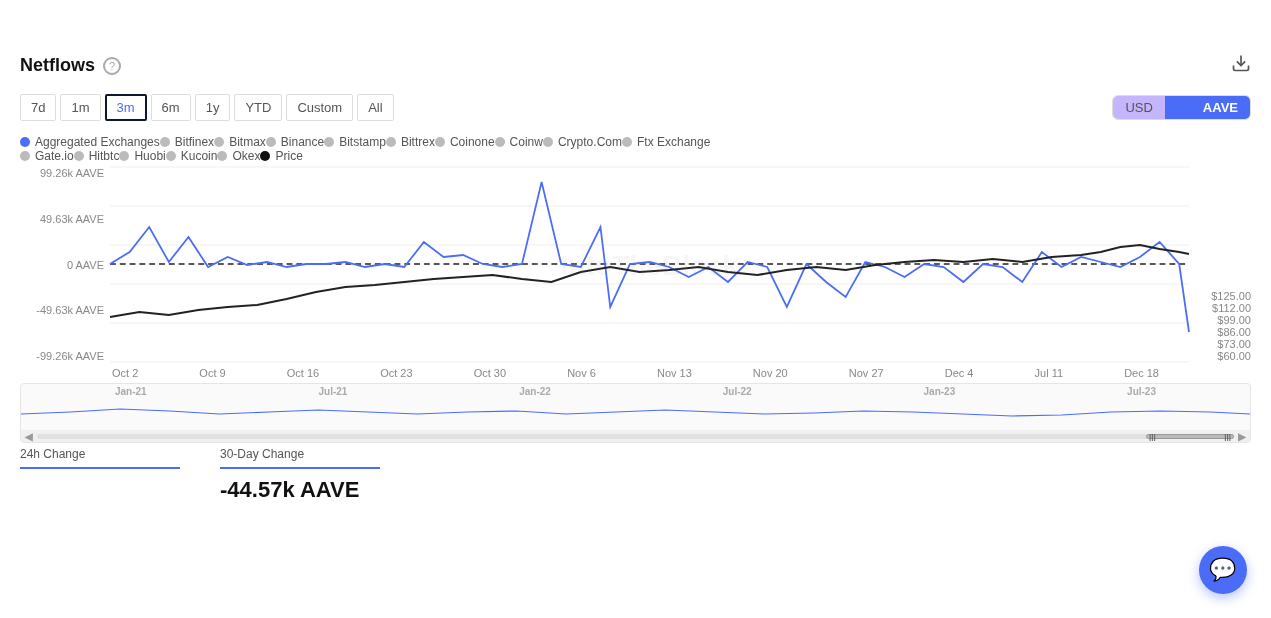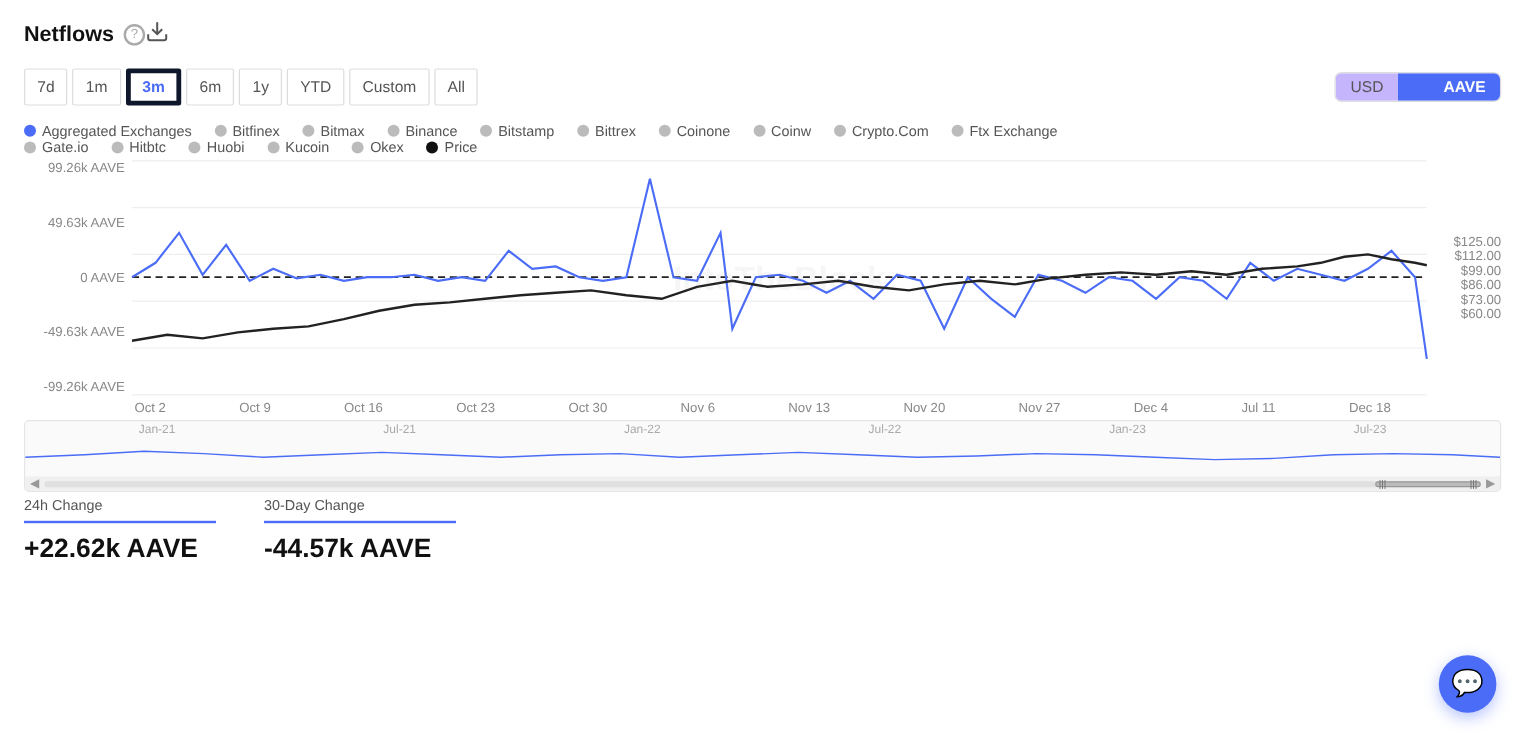--- a/index.html
+++ b/index.html
@@ -1,30 +1,30 @@
 <!DOCTYPE html>
 <html><head>
   <meta charset="utf-8">
   <style>
     * { box-sizing: border-box; margin: 0; padding: 0; }
     body { font-family: -apple-system, BlinkMacSystemFont, 'Segoe UI', sans-serif; background: #fff; color: #333; font-size: 13px; }
     .container { width: 1271px; min-height: 618px; background: #fff; padding: 16px 20px; position: relative; }
-    .header { display: flex; align-items: center; justify-content: flex-start; margin-bottom: 16px; }
+    .header { display: flex; align-items: center; justify-content: space-between; margin-bottom: 16px; margin-top: 37px; }
     .header-left { display: flex; align-items: center; gap: 8px; }
     .title { font-size: 18px; font-weight: 600; color: #111; }
     .help-icon { width: 18px; height: 18px; border-radius: 50%; border: 2px solid #aaa; display: flex; align-items: center; justify-content: center; color: #aaa; font-size: 11px; cursor: pointer; }
     .download-icon { cursor: pointer; color: #555; font-size: 18px; }
     .controls { display: flex; align-items: center; justify-content: space-between; margin-bottom: 14px; }
     .time-buttons { display: flex; gap: 4px; }
     .time-btn { padding: 4px 10px; border: 1px solid #ddd; background: #fff; border-radius: 2px; cursor: pointer; font-size: 13px; color: #555; }
-    .time-btn.active { border: 4px solid #0f172a; color: #4a6cf7; font-weight: 700; background: #fff; }
+    .time-btn.active { border: 2px solid #0f172a; color: #4a6cf7; font-weight: 400; background: #fff; }
     .currency-buttons { display: flex; gap: 0; border: 1px solid #ddd; border-radius: 6px; overflow: hidden; }
     .currency-btn { padding: 4px 12px; background: #c4b5fd; border: none; cursor: pointer; font-size: 13px; color: #555; }
     .currency-btn.active { background: #4a6cf7; color: #fff; font-weight: 600; padding-left: 38px; }
-    .legend { display: flex; flex-wrap: wrap; gap: 6px 19px; margin-bottom: 8px; align-items: center; }
+    .legend { display: flex; flex-wrap: wrap; gap: 6px 0; margin-bottom: 8px; align-items: center; }
     .legend-item { display: flex; align-items: center; gap: 5px; font-size: 12px; color: #555; cursor: pointer; }
     .legend-dot { width: 10px; height: 10px; border-radius: 50%; }
     .stats-row { display: flex; gap: 0; }
     .stat-item { flex: 1; max-width: 200px; border-right: none; padding-right: 20px; }
     .stat-label { font-size: 12px; color: #555; margin-bottom: 6px; }
     .stat-value { font-size: 22px; font-weight: 700; color: #111; }
     .stat-value.positive { color: #111; }
     .stat-value.negative { color: #111; }
     .stat-divider { height: 2px; background: #4a6cf7; margin-bottom: 8px; width: 160px; }
     .watermark { position: absolute; top: 50%; left: 50%; transform: translate(-50%, -50%); opacity: 0.08; font-size: 36px; font-weight: 900; color: #888; pointer-events: none; white-space: nowrap; }
@@ -140,21 +140,21 @@
   <div style="position:relative; margin-bottom:0;">
 
     <div style="position:absolute; left:0; top:0; width:88px; height:195px; display:flex; flex-direction:column; justify-content:space-between; font-size:11px; color:#888; padding-right:4px; text-align:right;">
       <span>99.26k AAVE</span>
       <span>49.63k AAVE</span>
       <span>0 AAVE</span>
       <span>-49.63k AAVE</span>
       <span>-99.26k AAVE</span>
     </div>
 
-    <div style="position:absolute; right:0; top:0; width:58px; height:195px; display:flex; flex-direction:column; justify-content:center; font-size:11px; color:#888; text-align:right;">
+    <div style="position:absolute; right:0; top:0; width:58px; height:195px; display:flex; flex-direction:column; justify-content:flex-end; font-size:11px; color:#888; text-align:right;">
       <span>$125.00</span>
       <span>$112.00</span>
       <span>$99.00</span>
       <span>$86.00</span>
       <span>$73.00</span>
       <span>$60.00</span>
     </div>
 
     <div style="margin-left:90px; margin-right:62px; position:relative;">
       <div class="watermark" style="position:absolute; top:50%; left:50%; transform:translate(-50%,-50%); opacity:0.07; font-size:28px; font-weight:900; color:#888; pointer-events:none; white-space:nowrap; z-index:1;">IntoTheBlock</div>
@@ -283,21 +283,21 @@
     <span>Oct 30</span>
     <span>Nov 6</span>
     <span>Nov 13</span>
     <span>Nov 20</span>
     <span>Nov 27</span>
     <span>Dec 4</span>
     <span>Jul 11</span>
     <span>Dec 18</span>
   </div>
 
-  <div style="position:relative; height:60px; border:1px solid #e5e5e5; border-radius:4px; background:#fafafa; overflow:hidden; margin-bottom:4px;">
+  <div style="position:relative; height:60px; border:1px solid #e5e5e5; border-radius:4px; background:#fafafa; overflow:hidden; margin-bottom:4px;font-weight:bold;">
     <svg width="100%" height="48" viewBox="0 0 1240 48" preserveAspectRatio="none">
       <polyline fill="none" stroke="#4a6cf7" stroke-width="1.2" points="
           0,30 50,28 100,25 150,27 200,30 250,28 300,26 350,28 400,30 450,28 500,27 550,30 600,28 650,26 700,28 750,30 800,29 850,27 900,28 950,30 1000,32 1050,31 1100,28 1150,27 1200,28 1240,30
         "></polyline>
     </svg>
     
     <div style="position:absolute; top:2px; left:0; right:0; display:flex; justify-content:space-around; font-size:10px; color:#aaa; padding:0 8px;">
       <span>Jan-21</span>
       <span>Jul-21</span>
       <span>Jan-22</span>
@@ -315,21 +315,20 @@
         </div>
       </div>
       <div style="position:absolute; right:4px; font-size:10px; color:#999; cursor:pointer;">▶</div>
     </div>
   </div>
 
   <div class="stats-row">
     <div class="stat-item">
       <div class="stat-label">24h Change</div>
       <div class="stat-divider"></div>
-      <div class="stat-value positive">+22.62k AAVE</div>
     </div>
     <div class="stat-item">
       <div class="stat-label">30-Day Change</div>
       <div class="stat-divider"></div>
       <div class="stat-value negative">-44.57k AAVE</div>
     </div>
   </div>
 </div>
 
 <div class="chat-button">

